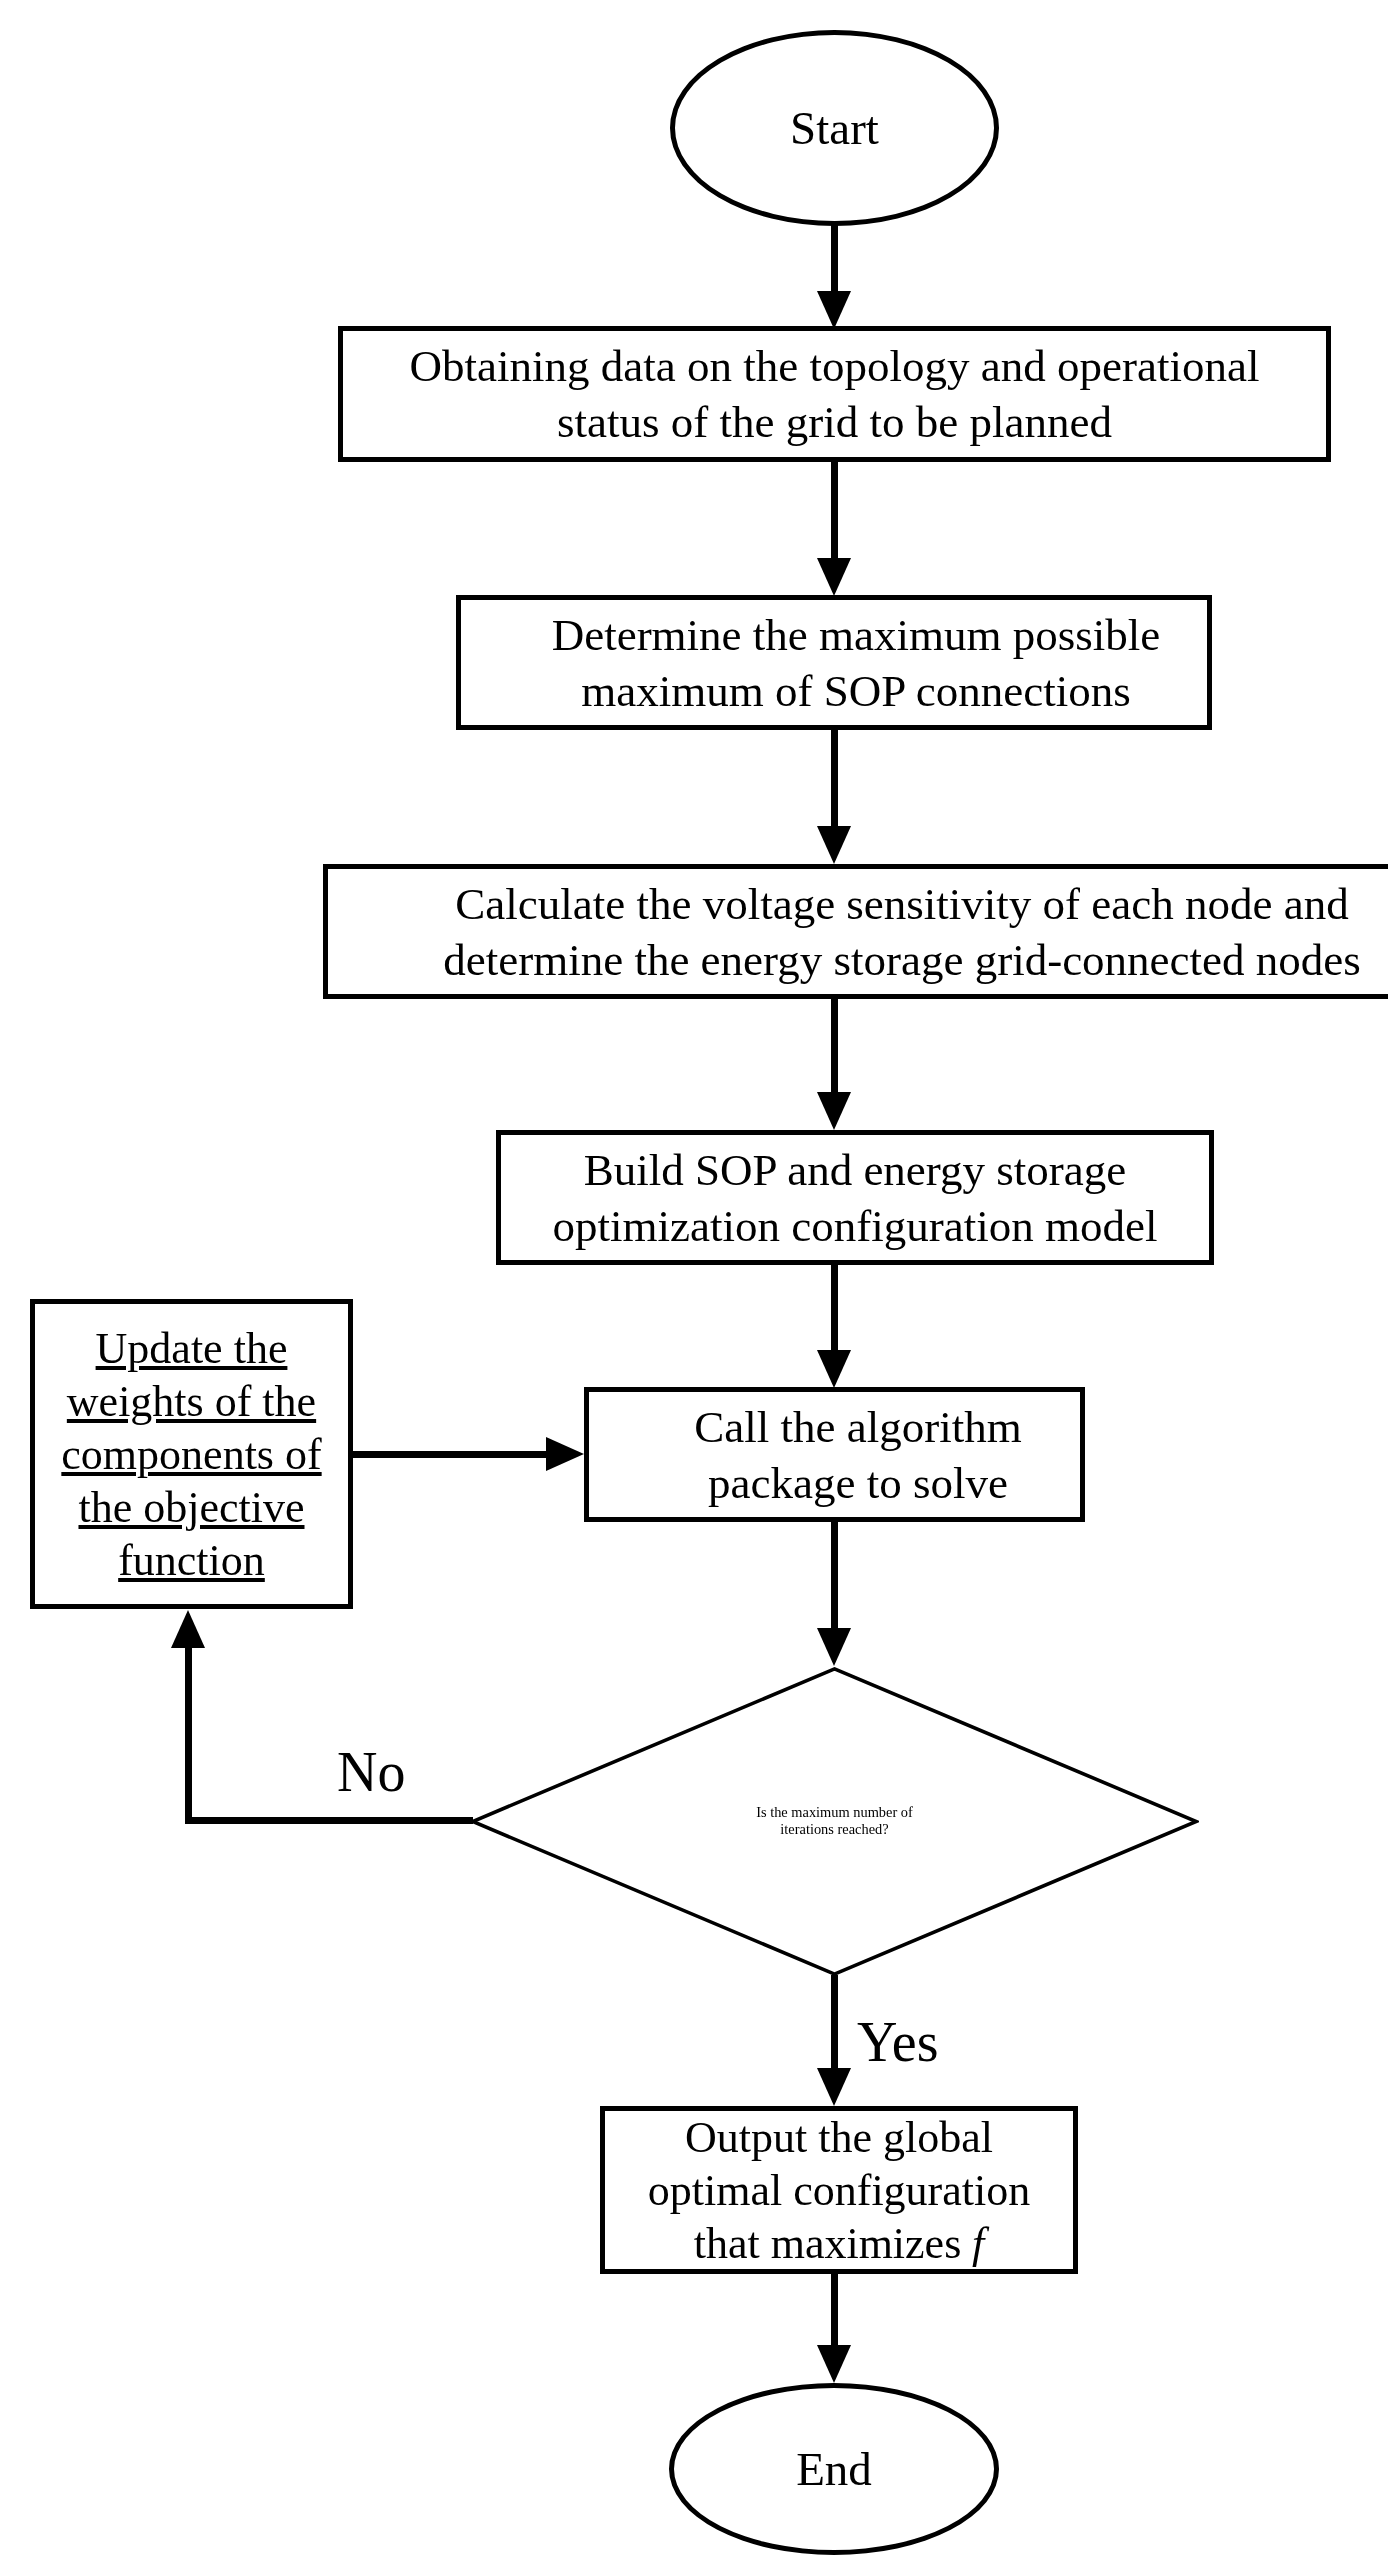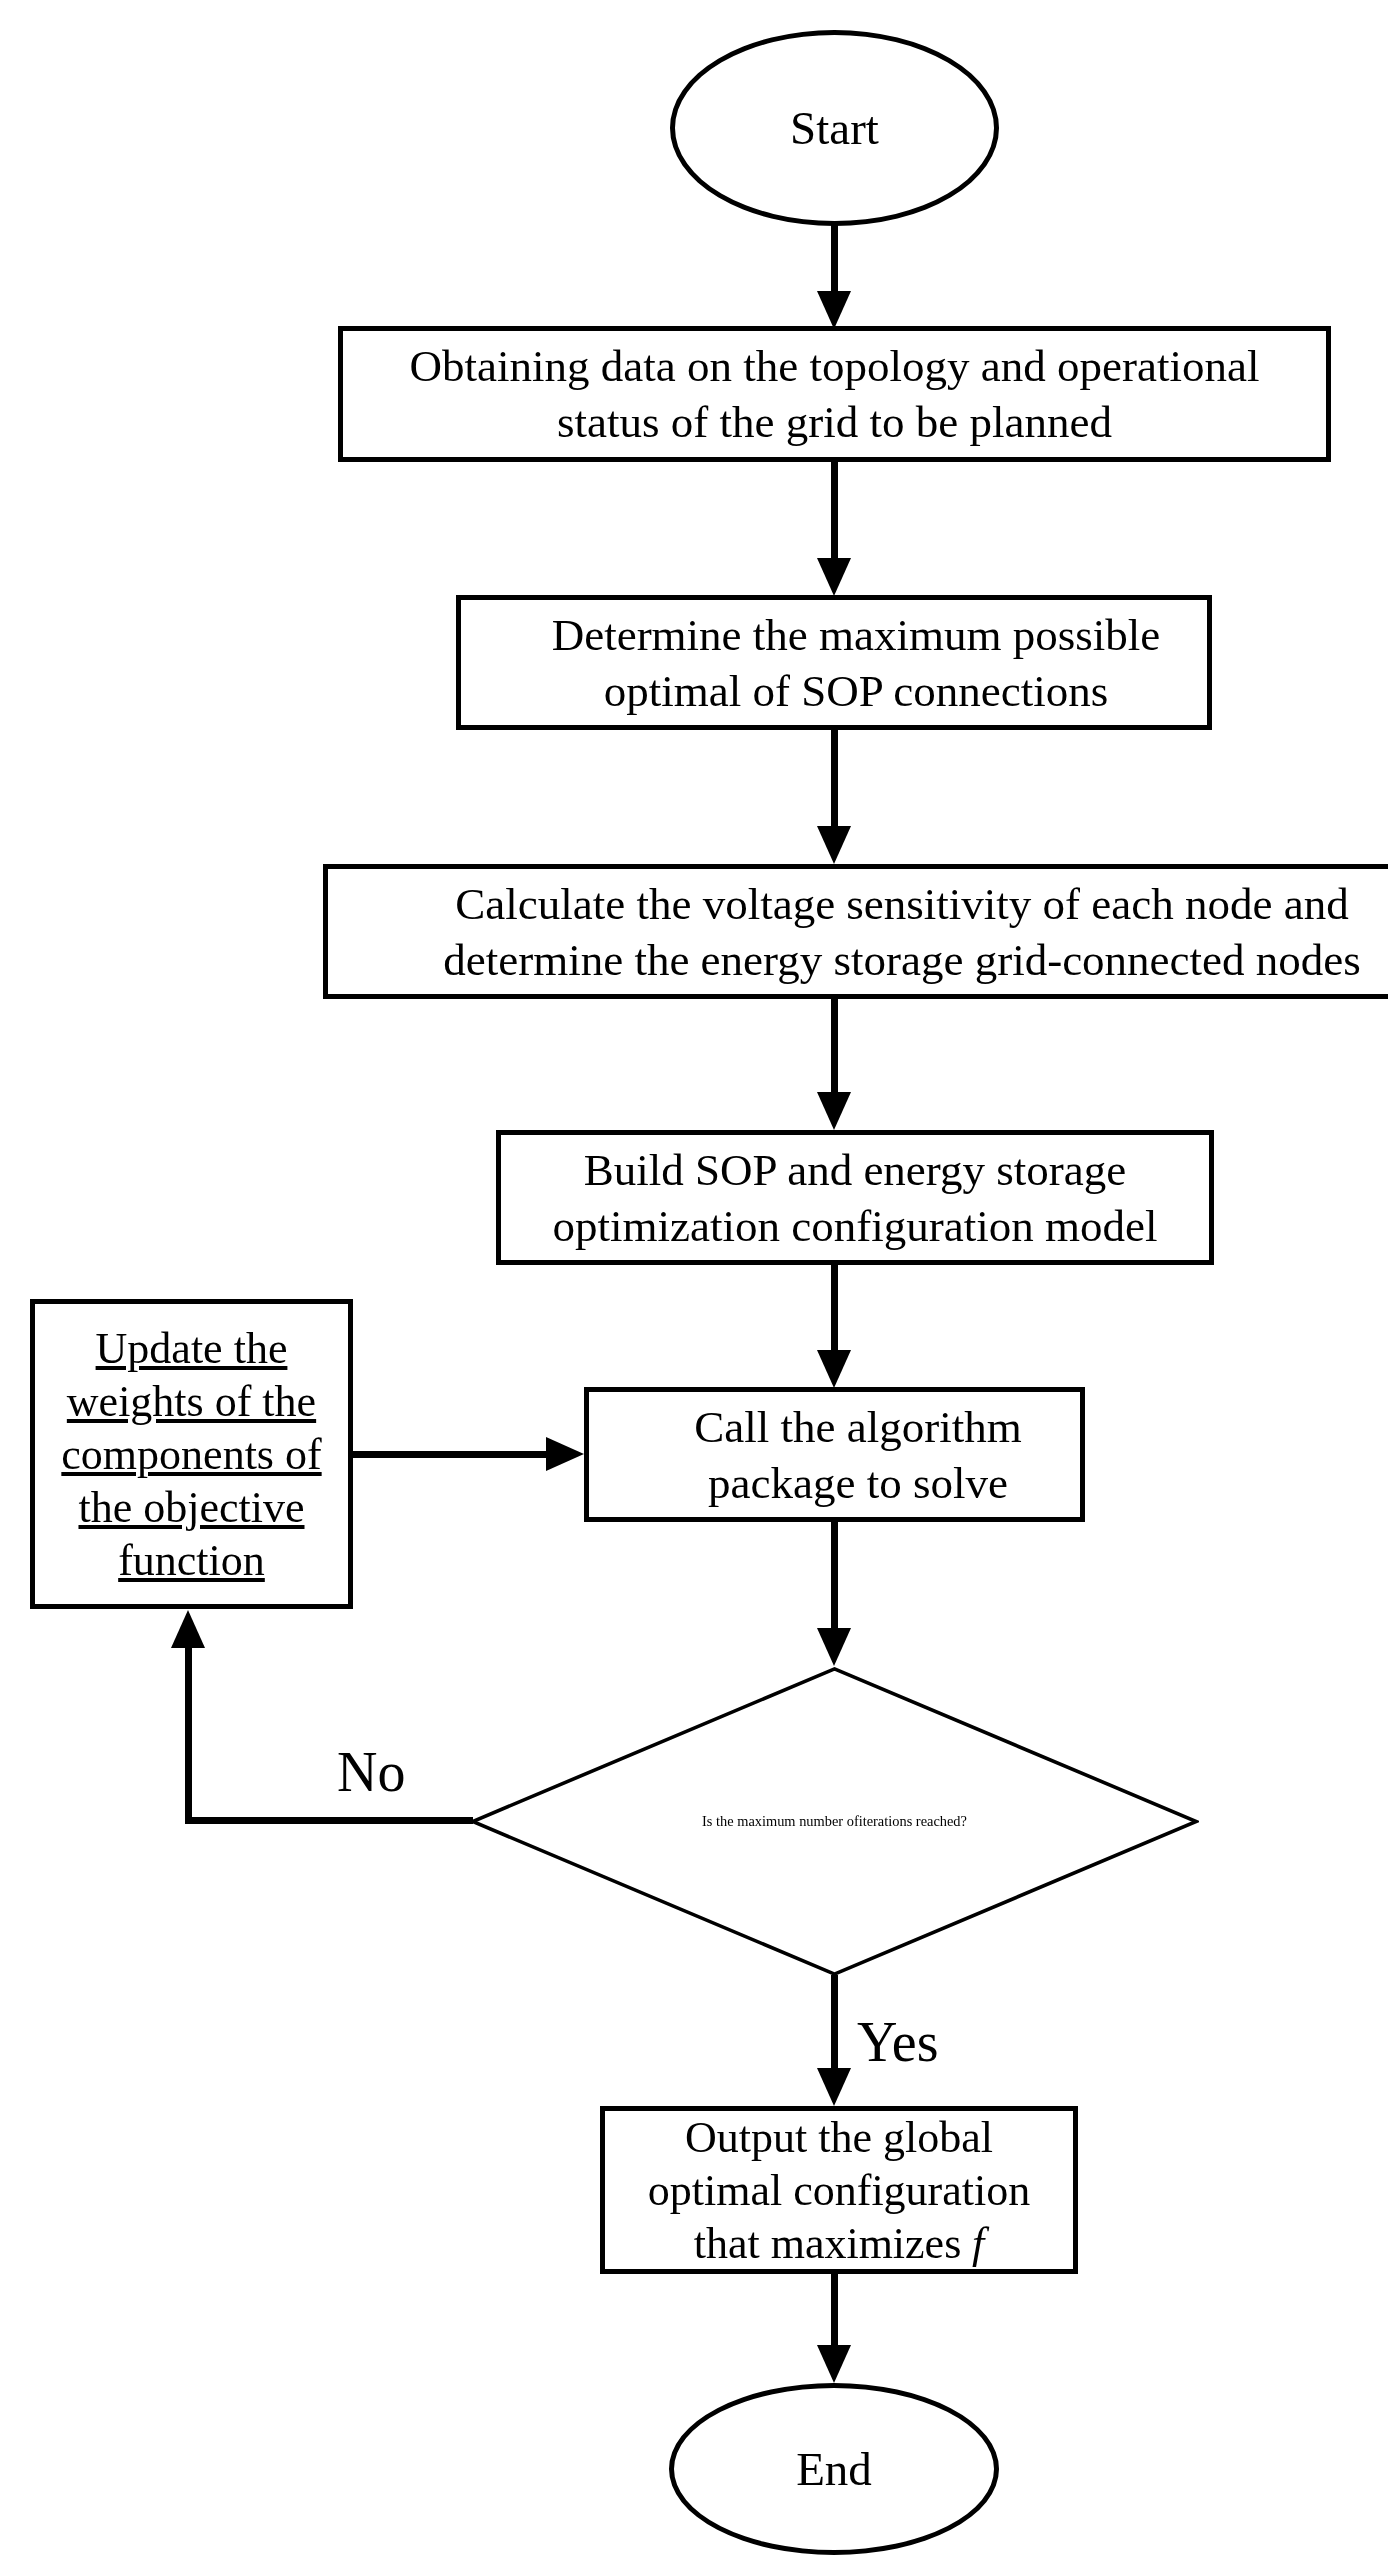--- a/index.html
+++ b/index.html
@@ -54,21 +54,21 @@
   .edge-label {
     position: absolute;
     font-size: 56px;
     line-height: 56px;
     white-space: nowrap;
   }
   #diamond-svg { position: absolute; left: 470px; top: 1666px; }
   #decision-text {
     position: absolute;
     left: 506px; top: 1753px; width: 657px; height: 136px;
-    display: flex; flex-direction: row;
+    display: flex; flex-direction: column;
     align-items: center; justify-content: center;
     text-align: center;
   }
   .italic-var { font-style: italic; margin-left: 10.8px; }
 </style>
 </head>
 <body>
 
 <div id="canvas">
 
@@ -110,21 +110,21 @@
     <div>Start</div>
   </div>
 
   <div class="node rect" style="left:338px; top:326px; width:993px; height:136px;">
     <div class="line">Obtaining data on the topology and operational</div>
     <div class="line">status of the grid to be planned</div>
   </div>
 
   <div class="node rect" style="left:456px; top:595px; width:756px; height:135px;padding-left:44px;">
     <div class="line">Determine the maximum possible</div>
-    <div class="line">optimal of SOP connections</div>
+    <div class="line">maximum of SOP connections</div>
   </div>
 
   <div class="node rect" style="left:323px; top:864px; width:1158px; height:135px;text-align:right;">
     <div class="line">Calculate the voltage sensitivity of each node and</div>
     <div class="line">determine the energy storage grid-connected nodes</div>
   </div>
 
   <div class="node rect" style="left:496px; top:1130px; width:718px; height:135px;">
     <div class="line">Build SOP and energy storage</div>
     <div class="line">optimization configuration model</div>

